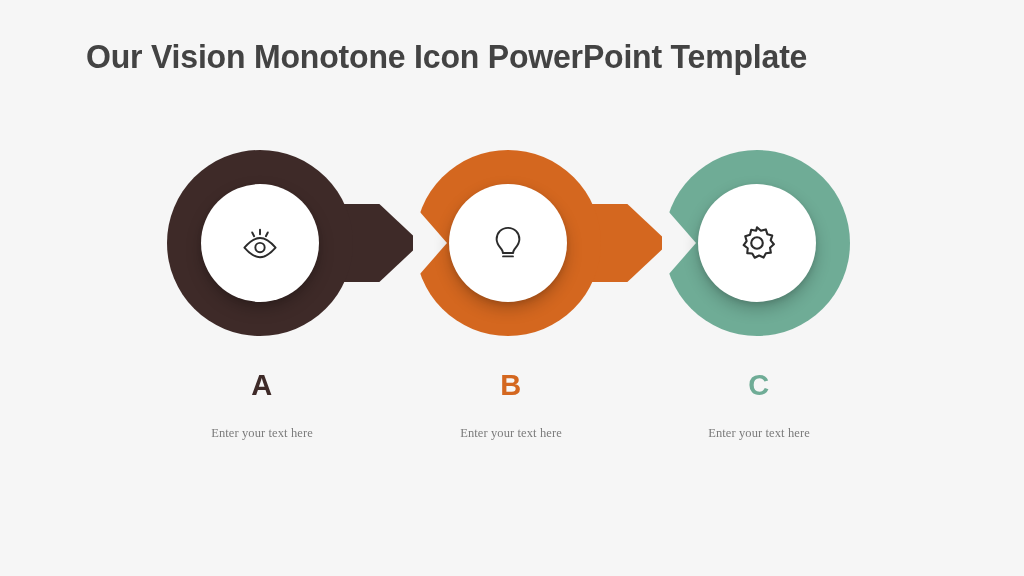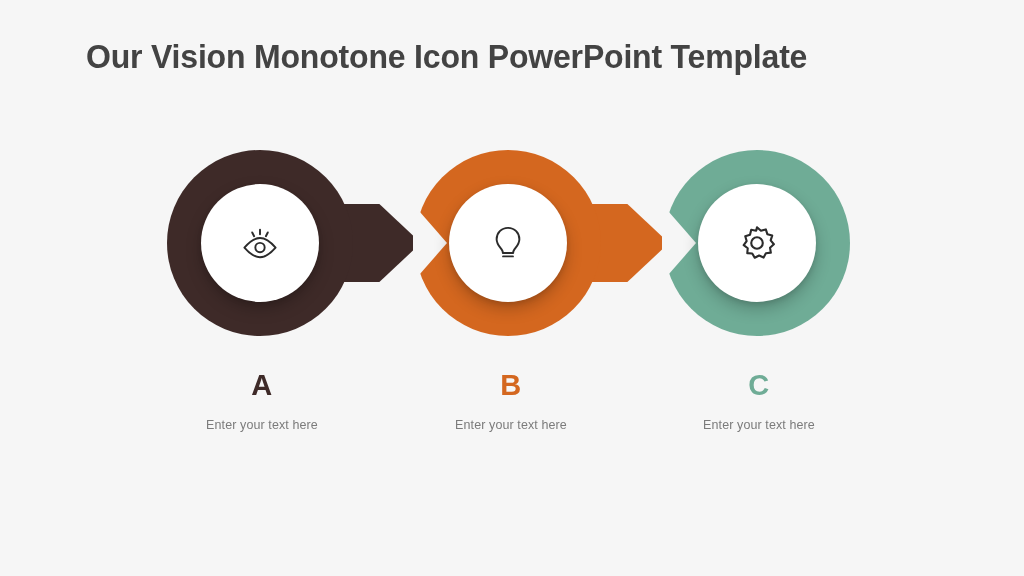--- a/index.html
+++ b/index.html
@@ -136,24 +136,25 @@
     font-size: 29px;
     font-weight: bold;
     line-height: 34px;
     letter-spacing: 0.5px;
   }
   .cap-a .cap-letter { color: #3e2a28; }
   .cap-b .cap-letter { color: #d4671f; }
   .cap-c .cap-letter { color: #6fac96; }
 
   .cap-text {
-    margin-top: 16px;
+    margin-top: 24px;
     font-size: 12.5px;
     color: #7b7b7b;
     letter-spacing: 0.1px;
+    font-family: Liberation Serif, serif;
   }
 </style>
 </head>
 <body>
 
 <div id="slide">
 
   <div id="slide-title">Our Vision Monotone Icon PowerPoint Template</div>
 
   <div id="diagram">

